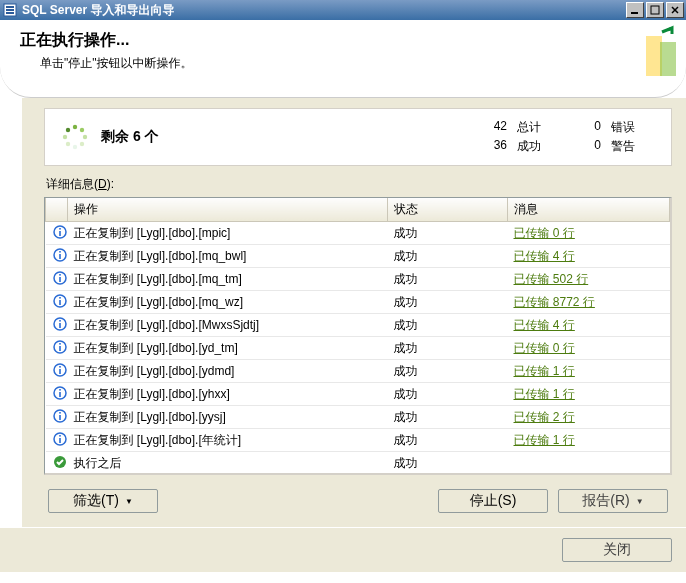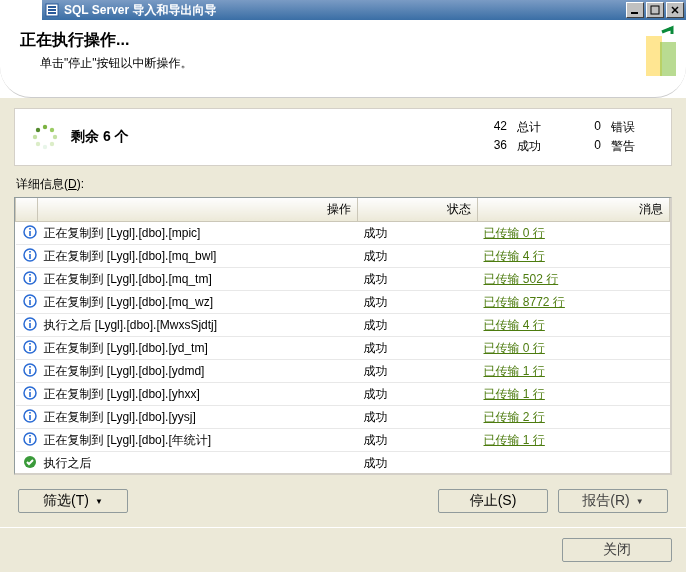--- a/index.html
+++ b/index.html
@@ -1,43 +1,43 @@
 <!DOCTYPE html>
 <html><head>
 <meta charset="utf-8">
 <style>
 * { box-sizing: border-box; margin: 0; padding: 0; }
 body { font-family: "Microsoft YaHei", SimSun, Arial, sans-serif; font-size: 12px; background: #fff; width: 686px; height: 583px; overflow: hidden; }
 
-.titlebar { background: linear-gradient(#7a9bc4, #3a6ea5); height: 20px; display: flex; align-items: center; color: #fff; padding: 0 2px; margin-left: 42px; }
+.titlebar { background: linear-gradient(#7a9bc4, #3a6ea5); height: 20px; display: flex; align-items: center; color: #fff; padding: 0 2px; }
 .titlebar .icon { width: 16px; height: 16px; margin-right: 4px; display: flex; align-items: center; justify-content: center; }
 .titlebar .title { flex: 1; font-size: 12px; font-weight: bold; }
 .titlebar .winbtns { display: flex; gap: 2px; }
 .winbtn { width: 18px; height: 16px; background: #c0c0c0; border: 1px solid #fff; border-right-color: #404040; border-bottom-color: #404040; display: flex; align-items: center; justify-content: center; cursor: pointer; }
 
 .header { background: #fff; padding: 10px 20px 6px 20px; position: relative; border-bottom: 1px solid #ccc; height: 78px; border-radius: 31px; }
 .header h1 { font-size: 16px; font-weight: bold; }
 .header .sub { font-size: 12px; margin-left: 20px; margin-top: 4px; }
 .header .deco { position: absolute; right: 8px; top: 4px; }
-.body { background: #ece9d8; padding: 10px 14px 0 14px; }
+.body { background: #ece9d8; padding: 10px 14px 0 22px; margin-left: 22px; }
 
 .summary { background: #fff; border: 1px solid #d4d0c8; padding: 10px 16px; display: flex; align-items: center; }
 .spinner { width: 28px; height: 28px; margin-right: 12px; }
 .remain { font-weight: bold; font-size: 14px; flex: 1; }
 .stats { display: flex; gap: 40px; margin-right: 20px; }
 .statcol { display: flex; flex-direction: column; gap: 2px; font-size: 12px; }
 .statrow { display: flex; gap: 10px; }
 .statrow .num { width: 20px; text-align: right; }
 
 .detaillabel { margin: 10px 0 4px 2px; }
 .detaillabel u { text-decoration: underline; }
 
 .table-wrap { border: 1px solid #919b9c; border-right: 2px solid #d4d0c8; border-bottom: 2px solid #d4d0c8; background: #fff; height: 278px; overflow: hidden; position: relative; }
 table { width: 100%; border-collapse: collapse; table-layout: fixed; }
-thead th { background: linear-gradient(#fdfdfd, #ece9d8); border: 1px solid #cbc7b8; border-top: none; padding: 3px 6px; text-align: right; font-weight: normal; font-size: 12px; height: 20px; }
+thead th { background: linear-gradient(#fdfdfd, #ece9d8); border: 1px solid #cbc7b8; border-top: none; padding: 3px 6px; text-align: left; font-weight: normal; font-size: 12px; height: 20px; }
 tbody td { border-bottom: 1px solid #e8e8e8; padding: 2px 6px; font-size: 12px; height: 20px; white-space: nowrap; overflow: hidden; }
 .col-icon { width: 22px; }
 .col-op { width: 320px; }
 .col-status { width: 120px; }
 .col-msg { }
 .msg a { color: #4d7c0f; text-decoration: underline; cursor: pointer; }
 .row-icon { width: 16px; height: 16px; display: inline-flex; align-items: center; justify-content: center; }
 
 .btnrow { display: flex; padding: 14px 4px; gap: 10px; }
 .btn { height: 24px; min-width: 110px; background: #ece9d8; border: 1px solid #919b9c; border-radius: 2px; font-size: 14px; display: inline-flex; align-items: center; justify-content: center; gap: 6px; cursor: pointer; padding: 0 14px; }
@@ -202,21 +202,21 @@
             <td class="msg"><a>已传输 8772 行</a></td>
           </tr>
           <tr>
             <td><span class="row-icon">
                 <svg width="14" height="14" viewBox="0 0 14 14">
                   <circle cx="7" cy="7" r="6" fill="#fff" stroke="#2a6bd4" stroke-width="1.5"></circle>
                   <rect x="6.2" y="3" width="1.6" height="1.6" fill="#2a6bd4"></rect>
                   <rect x="6.2" y="6" width="1.6" height="5" fill="#2a6bd4"></rect>
                 </svg>
               </span></td>
-            <td>执行之后 [Lygl].[dbo].[MwxsSjdtj]</td>
+            <td>正在复制到 [Lygl].[dbo].[MwxsSjdtj]</td>
             <td>成功</td>
             <td class="msg"><a>已传输 4 行</a></td>
           </tr>
           <tr>
             <td><span class="row-icon">
                 <svg width="14" height="14" viewBox="0 0 14 14">
                   <circle cx="7" cy="7" r="6" fill="#fff" stroke="#2a6bd4" stroke-width="1.5"></circle>
                   <rect x="6.2" y="3" width="1.6" height="1.6" fill="#2a6bd4"></rect>
                   <rect x="6.2" y="6" width="1.6" height="5" fill="#2a6bd4"></rect>
                 </svg>

